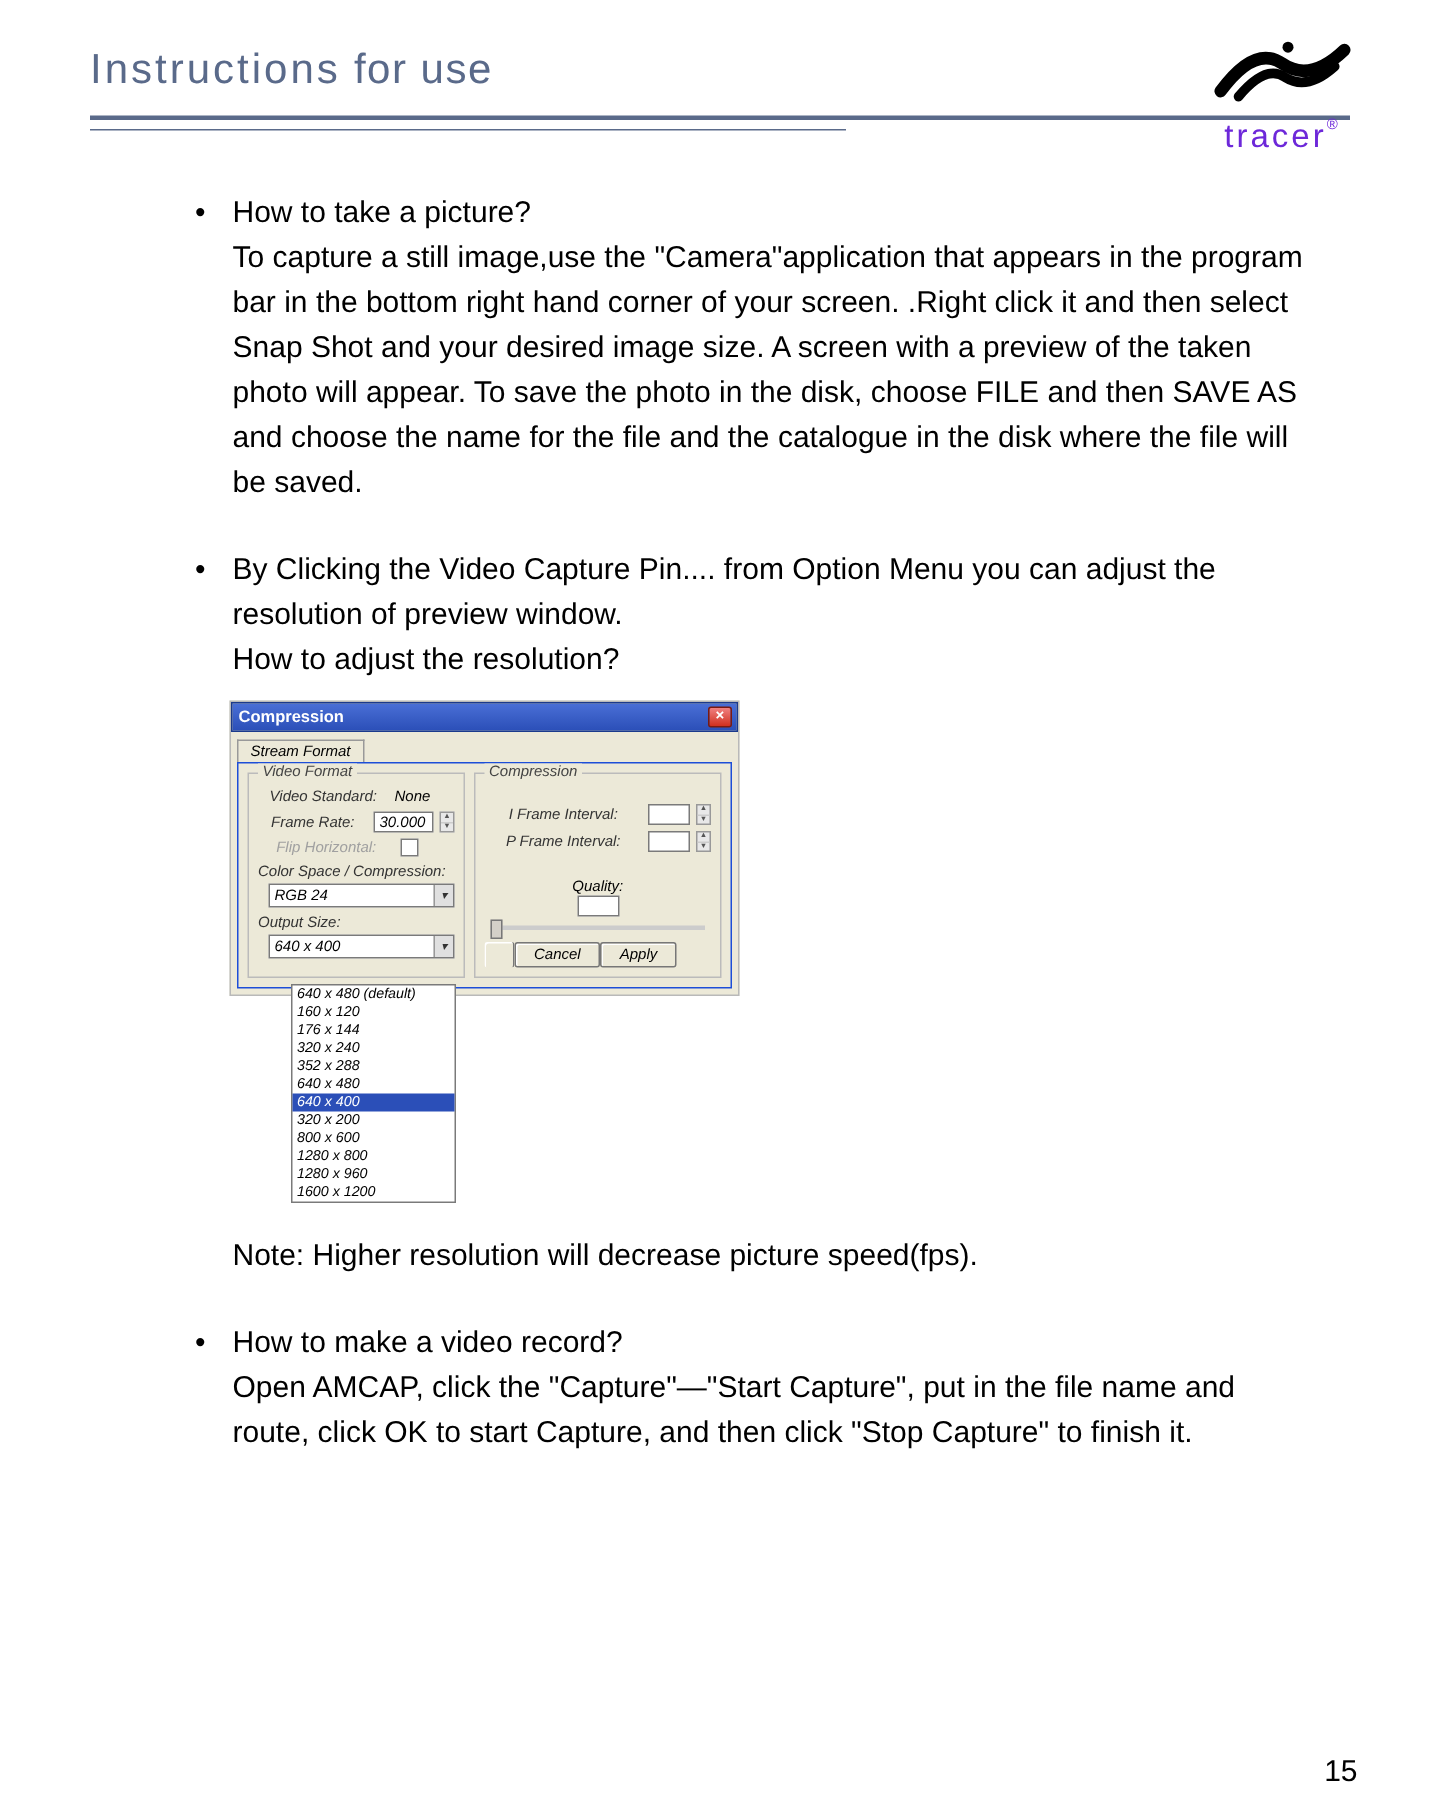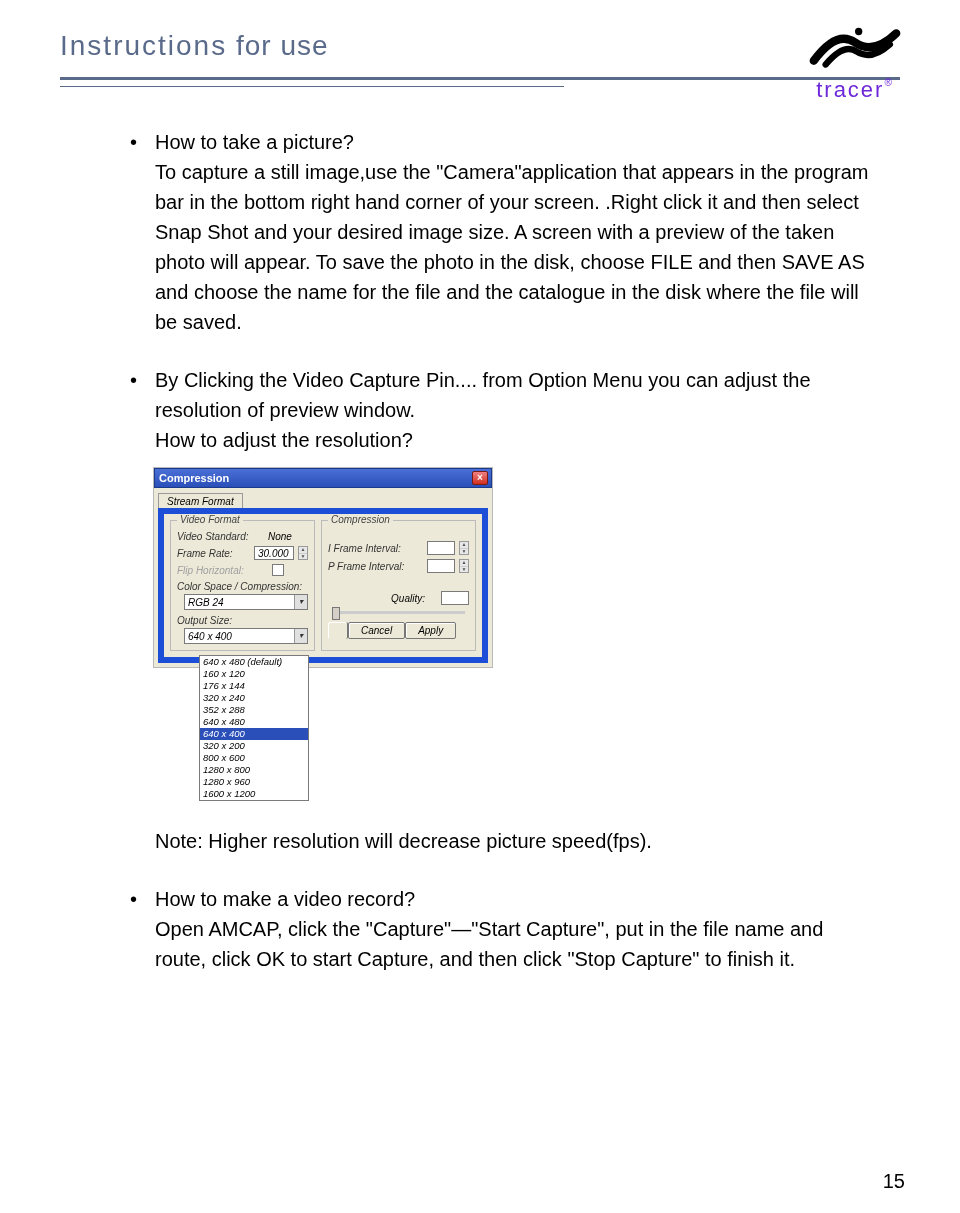--- a/index.html
+++ b/index.html
@@ -116,21 +116,21 @@
     display: inline-block;
     background: #ece9d8;
     border: 1px solid #999;
     border-bottom: none;
     padding: 2px 8px;
     position: relative;
     top: 1px;
     font-size: 10px;
   }
   .panel {
-    border: 6px solid #1d4ed8;
+    border: 1px solid #1d4ed8;
     background: #ece9d8;
     padding: 6px;
     display: flex;
     gap: 6px;
     position: relative;
   }
   .groupbox {
     border: 1px solid #bbb;
     padding: 6px 6px 6px 6px;
     position: relative;
@@ -146,21 +146,21 @@
   .left-group { width: 145px; }
   .right-group { flex: 1; }
   .form-row {
     display: flex;
     align-items: center;
     justify-content: flex-end;
     gap: 4px;
     margin: 4px 0;
     font-size: 10px;
   }
-  .form-row .lbl { flex: 1; text-align: left; color: #333; }
+  .form-row .lbl { flex: 1; text-align: center; color: #333; }
   .form-row .lbl.disabled, .form-row .val.disabled { color: #a0a0a0; }
   .val-box {
     border: 1px solid #7a7a7a;
     background: #fff;
     padding: 1px 3px;
     min-width: 40px;
     height: 14px;
     font-size: 10px;
   }
   .spin {
@@ -187,21 +187,21 @@
     text-align: center;
     font-size: 8px; line-height: 14px; color:#333;
   }
   .checkbox-sq {
     width: 12px; height: 12px;
     border: 1px solid #7a7a7a;
     background: #fff;
   }
   .sub-label { font-size:10px; color:#333; margin: 5px 0 2px 0; }
   .quality-row {
-    display:flex; align-items:center; gap:16px; margin:6px 0;
+    display:flex; align-items:center; gap:0; margin:6px 0;flex-direction:column;
   }
   .slider {
     flex:1; height:3px; background:#ccc; position:relative; margin:0 4px;
   }
   .slider::before {
     content:""; position:absolute; left:0; top:-4px;
     width:6px; height:11px; background:#d4d0c8; border:1px solid #777;
   }
   .button-row {
     display:flex; justify-content:flex-start; gap:0; margin-top:8px;

